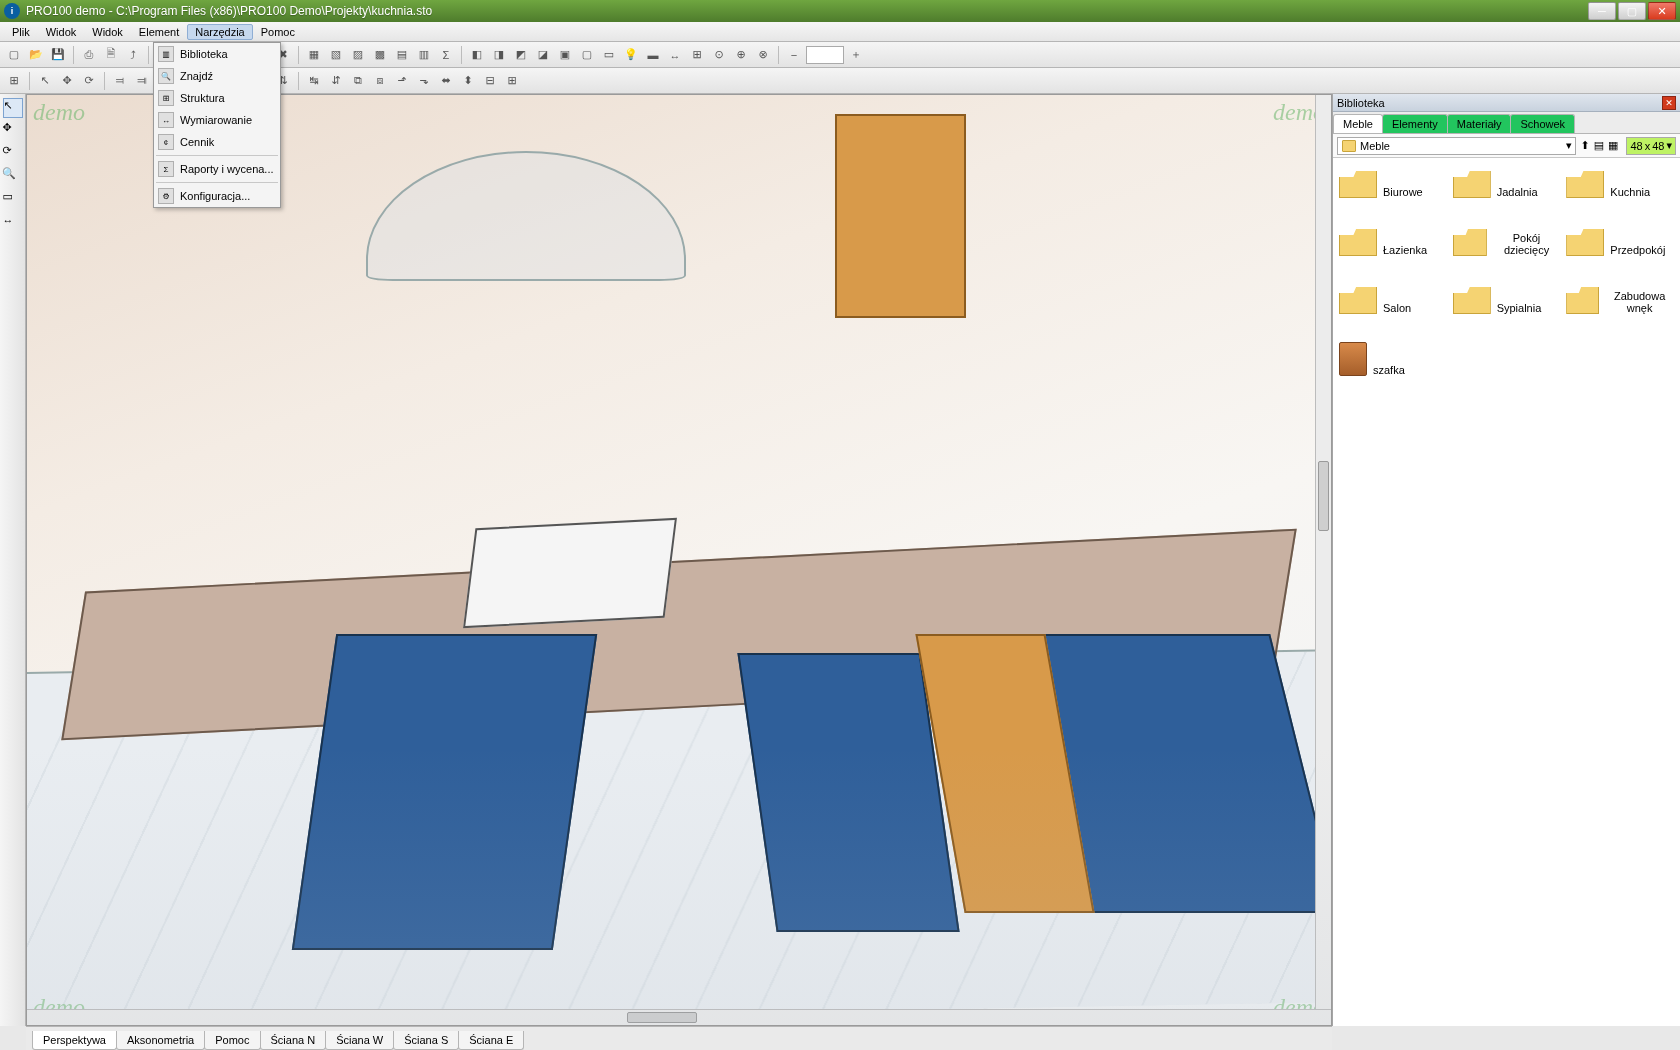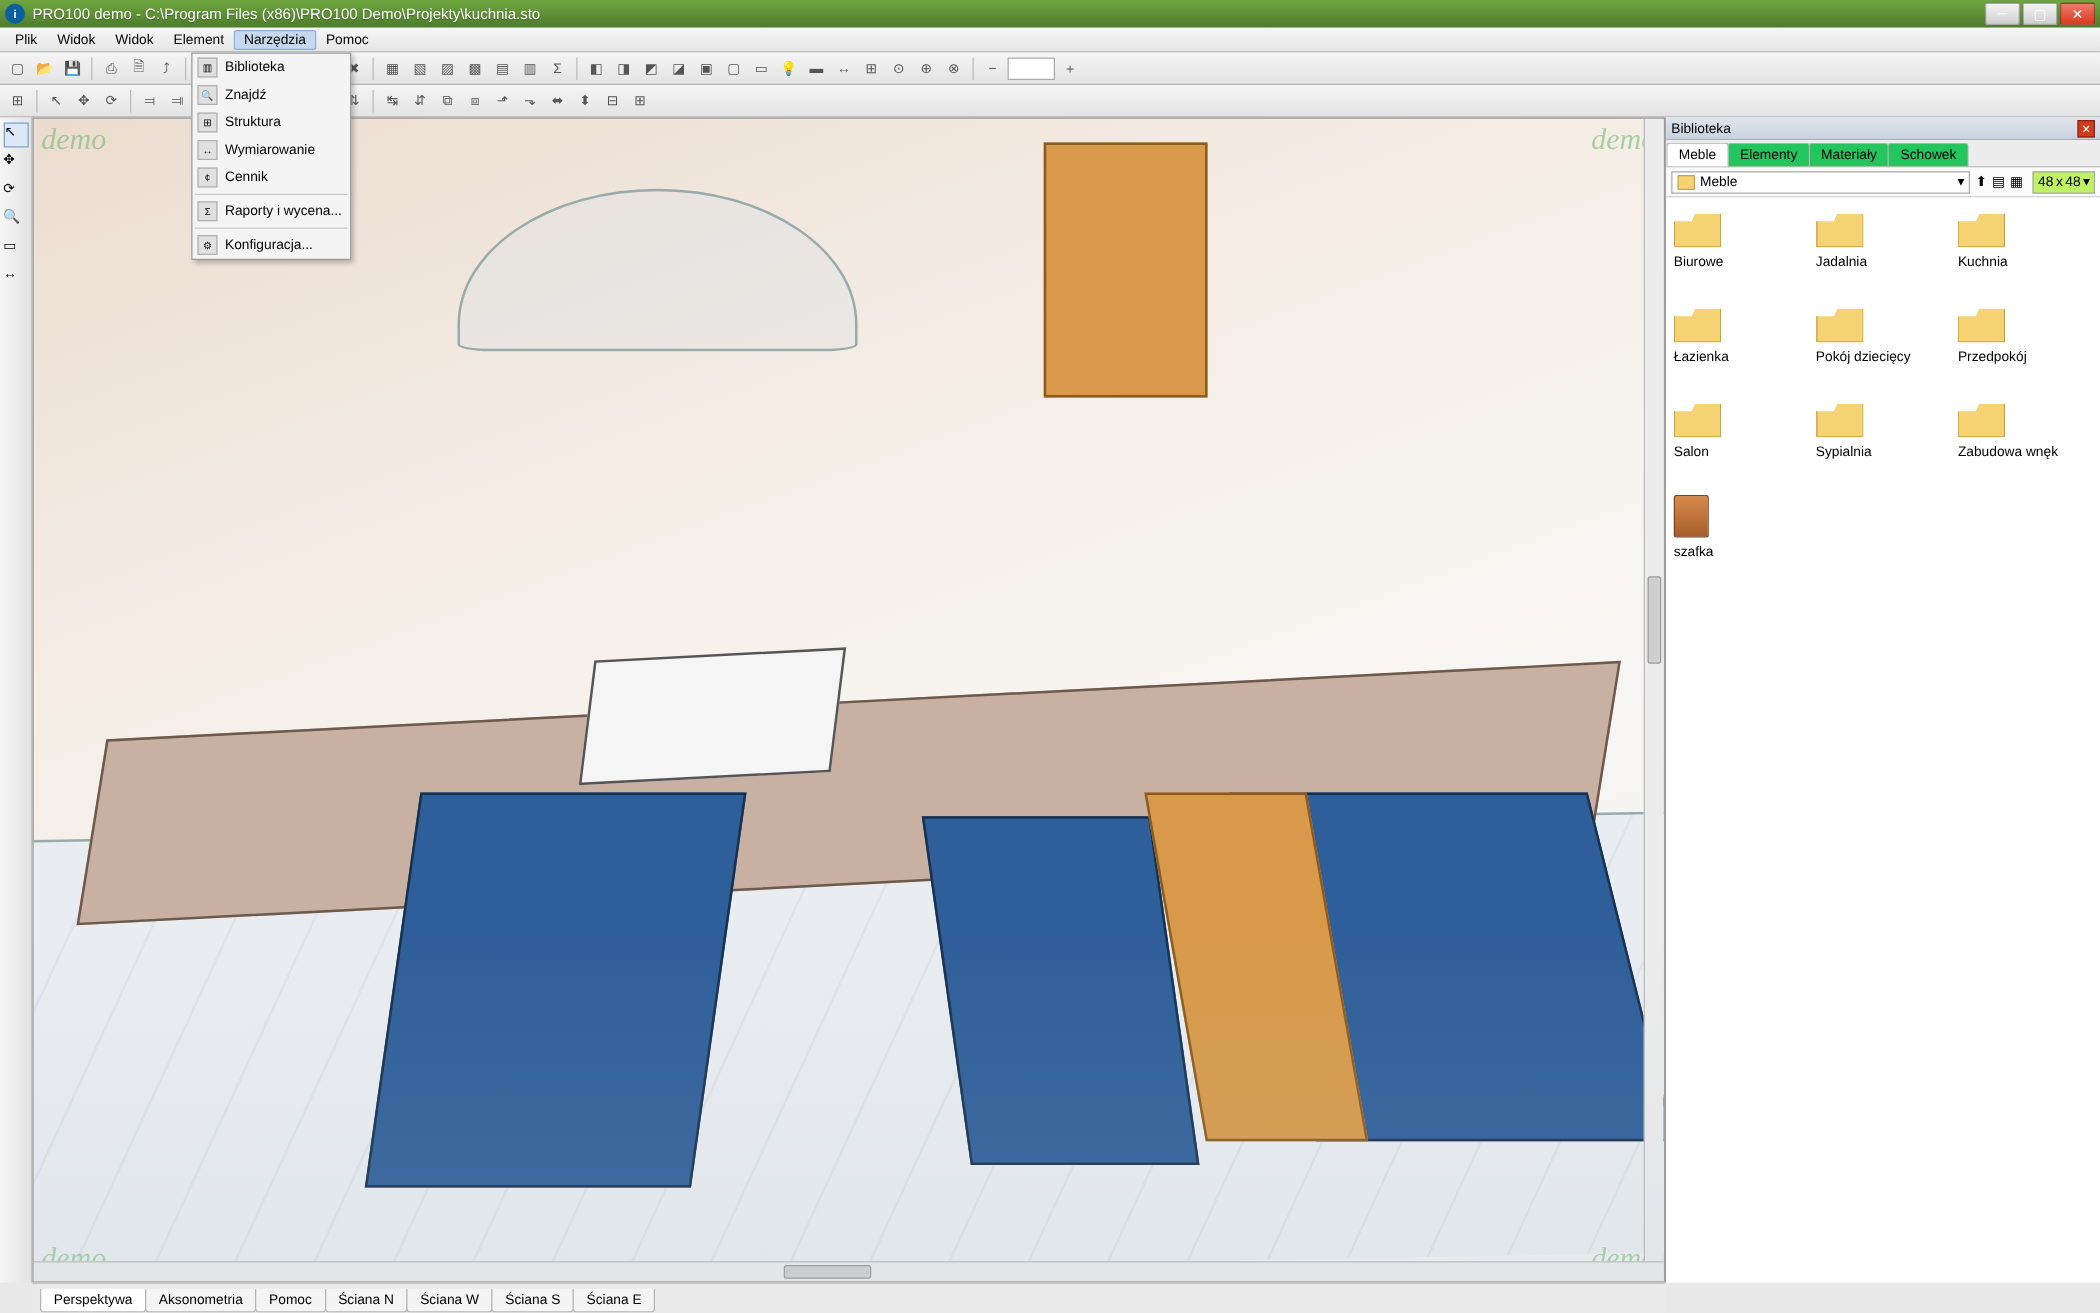--- a/index.html
+++ b/index.html
@@ -66,21 +66,21 @@
 .lib-title { height:18px; background: linear-gradient(#e0e6ee,#c8d2de); border-bottom:1px solid #a5b0bd; display:flex; align-items:center; padding:0 4px; font-size:11px; }
 .lib-title .close { margin-left:auto; width:14px; height:14px; background:#d13a1d; color:#fff; display:flex;align-items:center;justify-content:center; font-size:9px; border:1px solid #8c2412;}
 .lib-tabs { height:22px; display:flex; border-bottom:1px solid #b5b5b5; background:#ececec; }
 .lib-tab { padding:3px 9px; border:1px solid #b5b5b5; border-bottom:none; background:#22c55e; border-radius:3px 3px 0 0; margin-right:-1px; margin-top:2px;}
 .lib-tab.active { background:#fff; font-weight:500; z-index:2; position:relative; }
 .lib-toolbar { height:24px; display:flex; align-items:center; padding:2px 4px; gap:4px; border-bottom:1px solid #c8c8c8; background:#fafafa;}
 .lib-path { flex:1; height:18px; border:1px solid #aaa; background:#fff; display:flex;align-items:center; padding:0 4px; gap:4px;}
 .lib-path .folder-icon{width:14px;height:12px;background:#f5d372;border:1px solid #c9a43a;border-radius:1px;}
 .lib-size { display:flex; align-items:center; gap:2px; border:1px solid #aaa; height:18px; padding:0 3px; background:#bef264;}
 .lib-grid { flex:1; overflow:auto; padding:10px 6px; display:grid; grid-template-columns: repeat(3, 1fr); gap: 28px 6px; align-content:start; background:#fff;}
-.lib-item { display:flex; flex-direction:column; align-items:flex-start; gap:6px; }
+.lib-item { display:flex; flex-direction:row; align-items:flex-end; gap:6px; }
 .lib-item .thumb { width:38px; height:30px; background:#f5d372; border:1px solid #c9a43a; clip-path: polygon(0 30%,38% 30%,45% 10%,100% 10%,100% 100%,0 100%); }
 .lib-item.obj .thumb { background:linear-gradient(#d88a4a,#a55e2a); border-color:#7a431d; clip-path:none; border-radius:2px; height:34px;width:28px;}
 .lib-item .lbl { font-size:11px; text-align:center; }
 
 
 .bottom-tabs { position:absolute; left:26px; right:348px; bottom:0; height:24px; background:#eaeaea; border-top:1px solid #b5b5b5; display:flex; align-items:flex-end; padding-left:6px;}
 .bottom-tabs .btab { padding:3px 10px; border:1px solid #b5b5b5; border-top:none; background:#f4f4f4; border-radius:0 0 3px 3px; margin-right:-1px; font-size:11px;}
 .bottom-tabs .btab.active { background:#fff; font-weight:500; }
 </style>
 </head>

